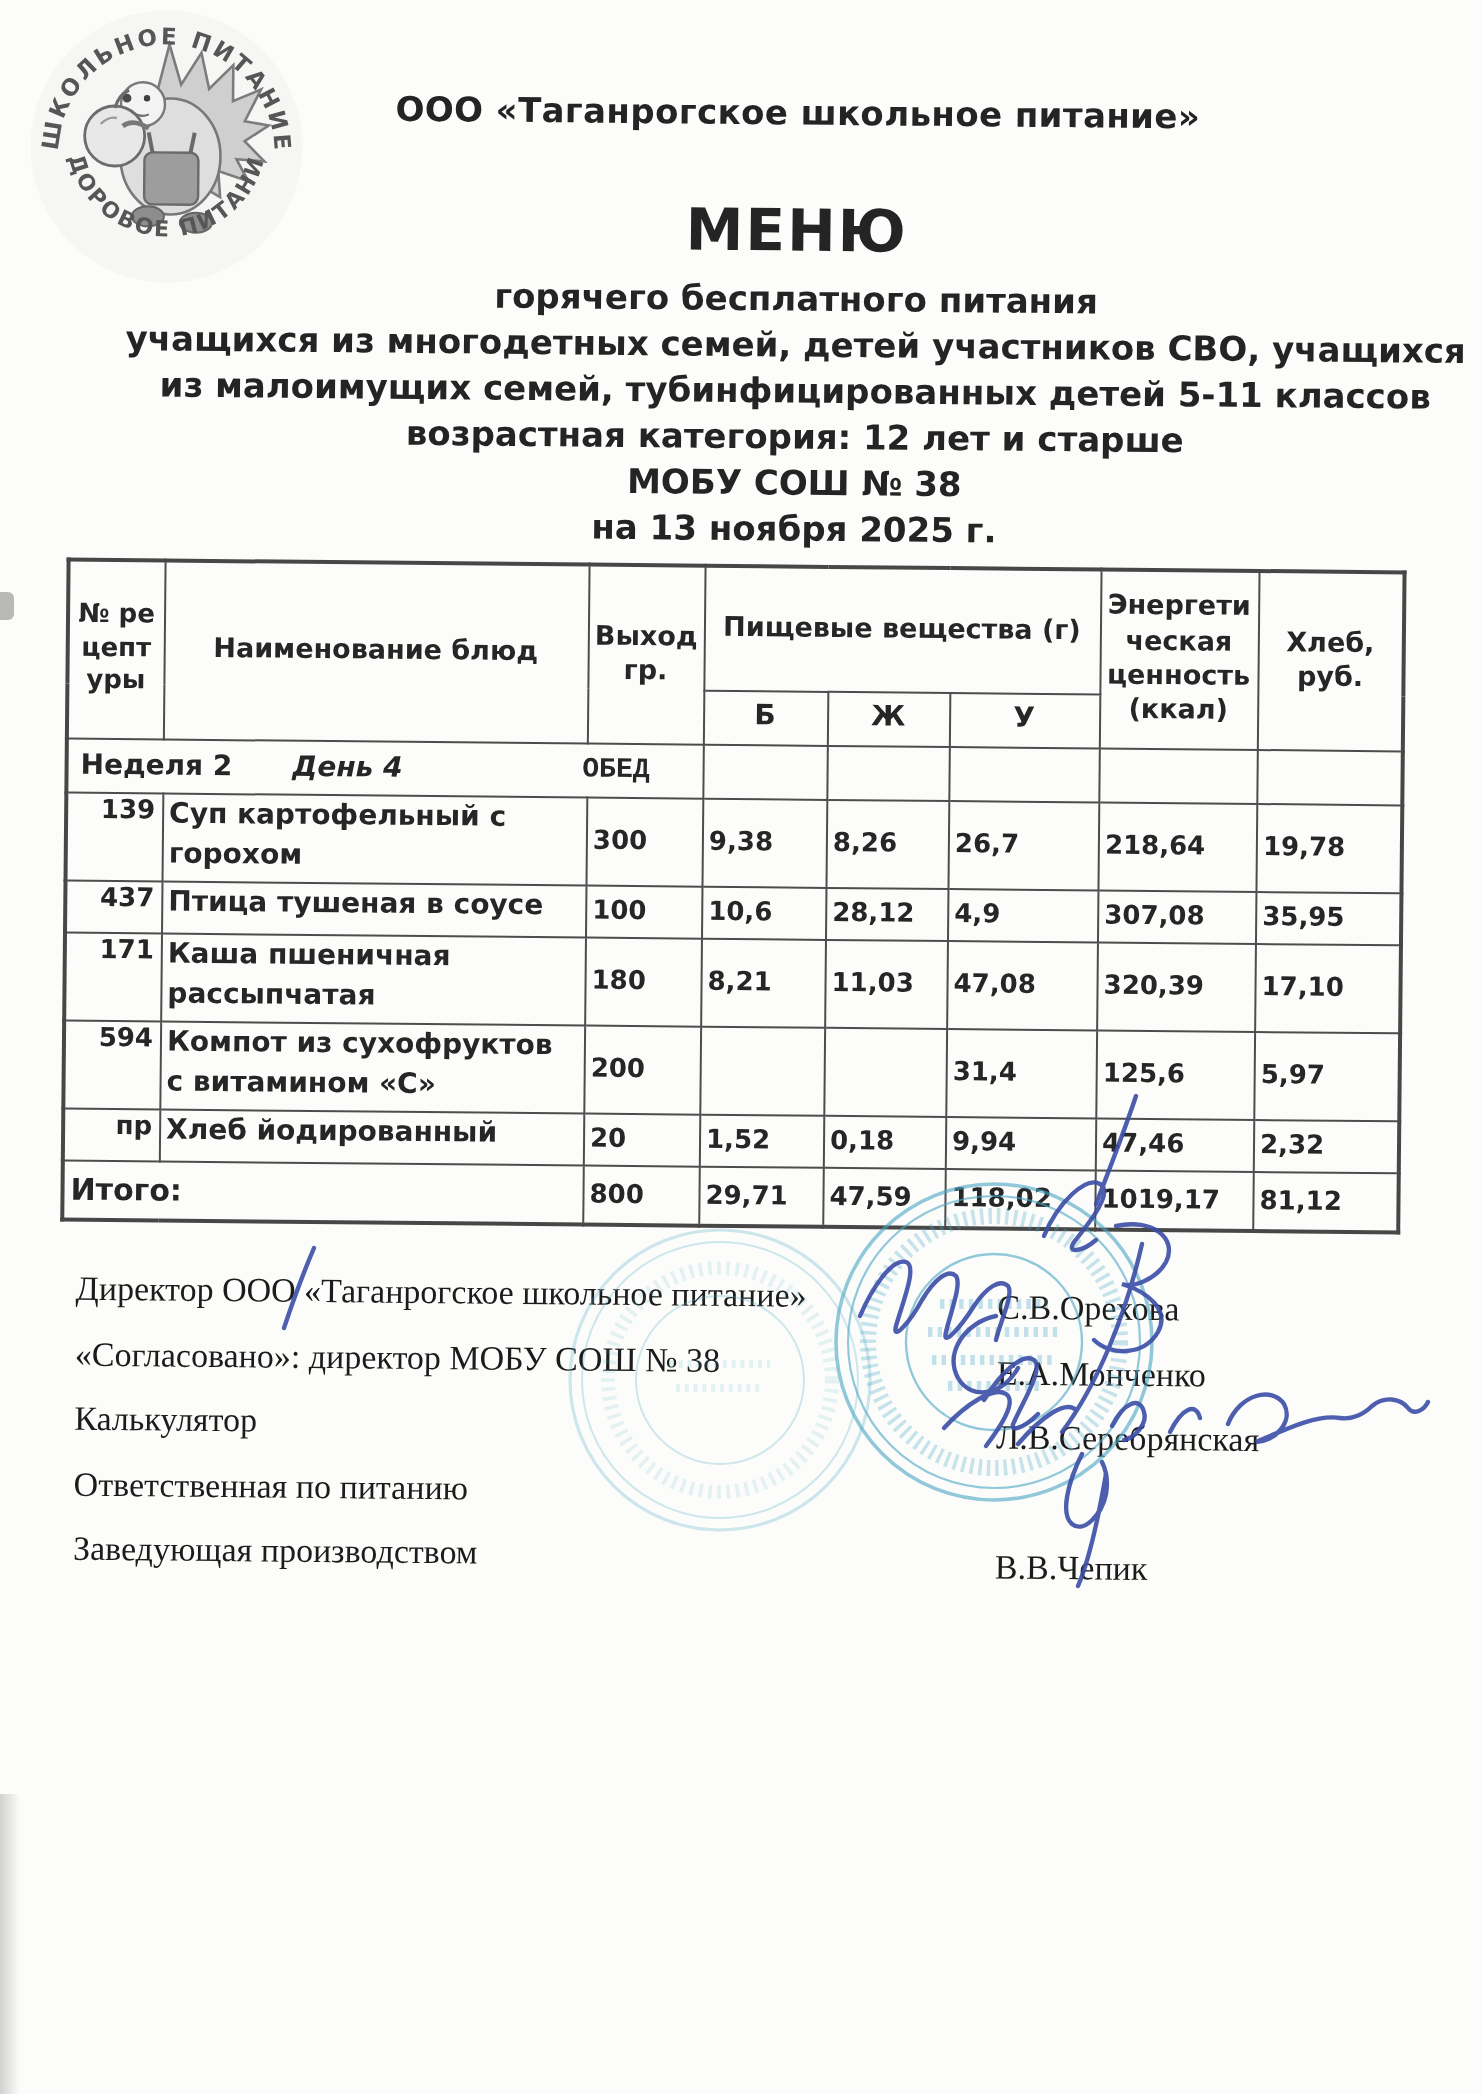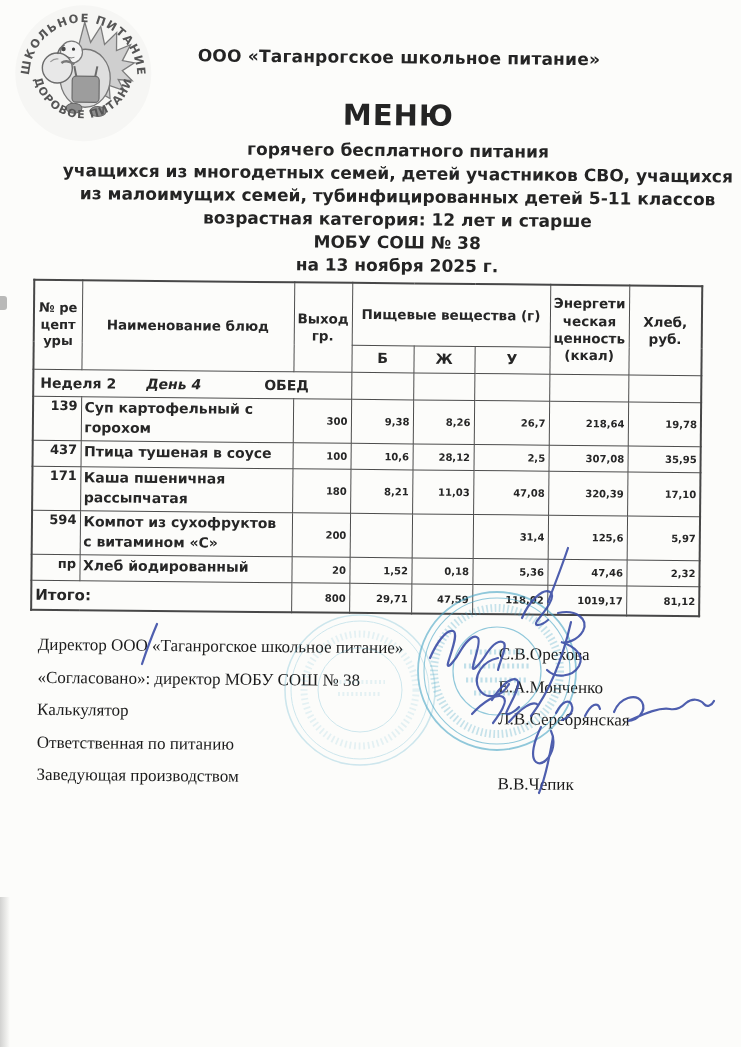--- a/index.html
+++ b/index.html
@@ -35,27 +35,27 @@
     margin:5px 0 0 36px;border:2px solid #474747;color:#262626;}
   table.menu td,table.menu th{border:1.4px solid #4d4d4d;padding:1px 3px;
     font-weight:bold;}
   th.hcell{font-size:13.5px;line-height:1.28;text-align:center;vertical-align:middle;}
   th.h-no{font-size:13px;word-break:break-all;line-height:1.3;margin-left:18px;}
   th.h-energy{overflow-wrap:anywhere;}
   th.h-sub{font-size:14px;height:24px;}
   .week-td{height:24px;}
   .week-inner{display:flex;align-items:center;font-size:14px;padding:0 3px;}
   .week-day{margin-left:30px;font-style:italic;}
-  .week-meal{margin-left:auto;margin-right:36px;}
+  .week-meal{margin-left:auto;margin-right:20px;font-family:Liberation Mono, monospace;}
   .r-tall{height:44px;}
   .r-short{height:26px;}
   td.c-no{font-size:13px;text-align:right;vertical-align:top;padding-top:3px;}
   td.c-name{font-size:14px;text-align:left;vertical-align:top;
     padding:3px 6px;line-height:1.4;}
-  td.c-num{font-size:10px;text-align:right;vertical-align:middle;}
+  td.c-num{font-size:13px;text-align:left;vertical-align:middle;}
   tr.total-row td{height:26px;}
   td.c-total-label{font-size:15px;text-align:left;vertical-align:middle;padding-left:5px;}
 
   
   .sign-block{position:relative;margin:22px 0 0 44px;
     font-family:"Liberation Serif",serif;color:#1c1c1c;}
   .sig-row{position:relative;height:32.5px;font-size:17px;}
   .sig-role{display:inline-block;padding-top:2px;}
   .sig-name{position:absolute;left:461px;top:7px;font-size:17px;}
 
@@ -168,21 +168,21 @@
           <td class="c-num">26,7</td>
           <td class="c-num">218,64</td>
           <td class="c-num">19,78</td>
         </tr>
         <tr class="r-short">
           <td class="c-no">437</td>
           <td class="c-name">Птица тушеная в соусе</td>
           <td class="c-num">100</td>
           <td class="c-num">10,6</td>
           <td class="c-num">28,12</td>
-          <td class="c-num">2,5</td>
+          <td class="c-num">4,9</td>
           <td class="c-num">307,08</td>
           <td class="c-num">35,95</td>
         </tr>
         <tr class="r-tall">
           <td class="c-no">171</td>
           <td class="c-name">Каша пшеничная рассыпчатая</td>
           <td class="c-num">180</td>
           <td class="c-num">8,21</td>
           <td class="c-num">11,03</td>
           <td class="c-num">47,08</td>
@@ -198,21 +198,21 @@
           <td class="c-num">31,4</td>
           <td class="c-num">125,6</td>
           <td class="c-num">5,97</td>
         </tr>
         <tr class="r-short">
           <td class="c-no">пр</td>
           <td class="c-name">Хлеб йодированный</td>
           <td class="c-num">20</td>
           <td class="c-num">1,52</td>
           <td class="c-num">0,18</td>
-          <td class="c-num">5,36</td>
+          <td class="c-num">9,94</td>
           <td class="c-num">47,46</td>
           <td class="c-num">2,32</td>
         </tr>
 
         <tr class="total-row">
           <td colspan="2" class="c-total-label">Итого:</td>
           <td class="c-num">800</td>
           <td class="c-num">29,71</td>
           <td class="c-num">47,59</td>
           <td class="c-num">118,02</td>

